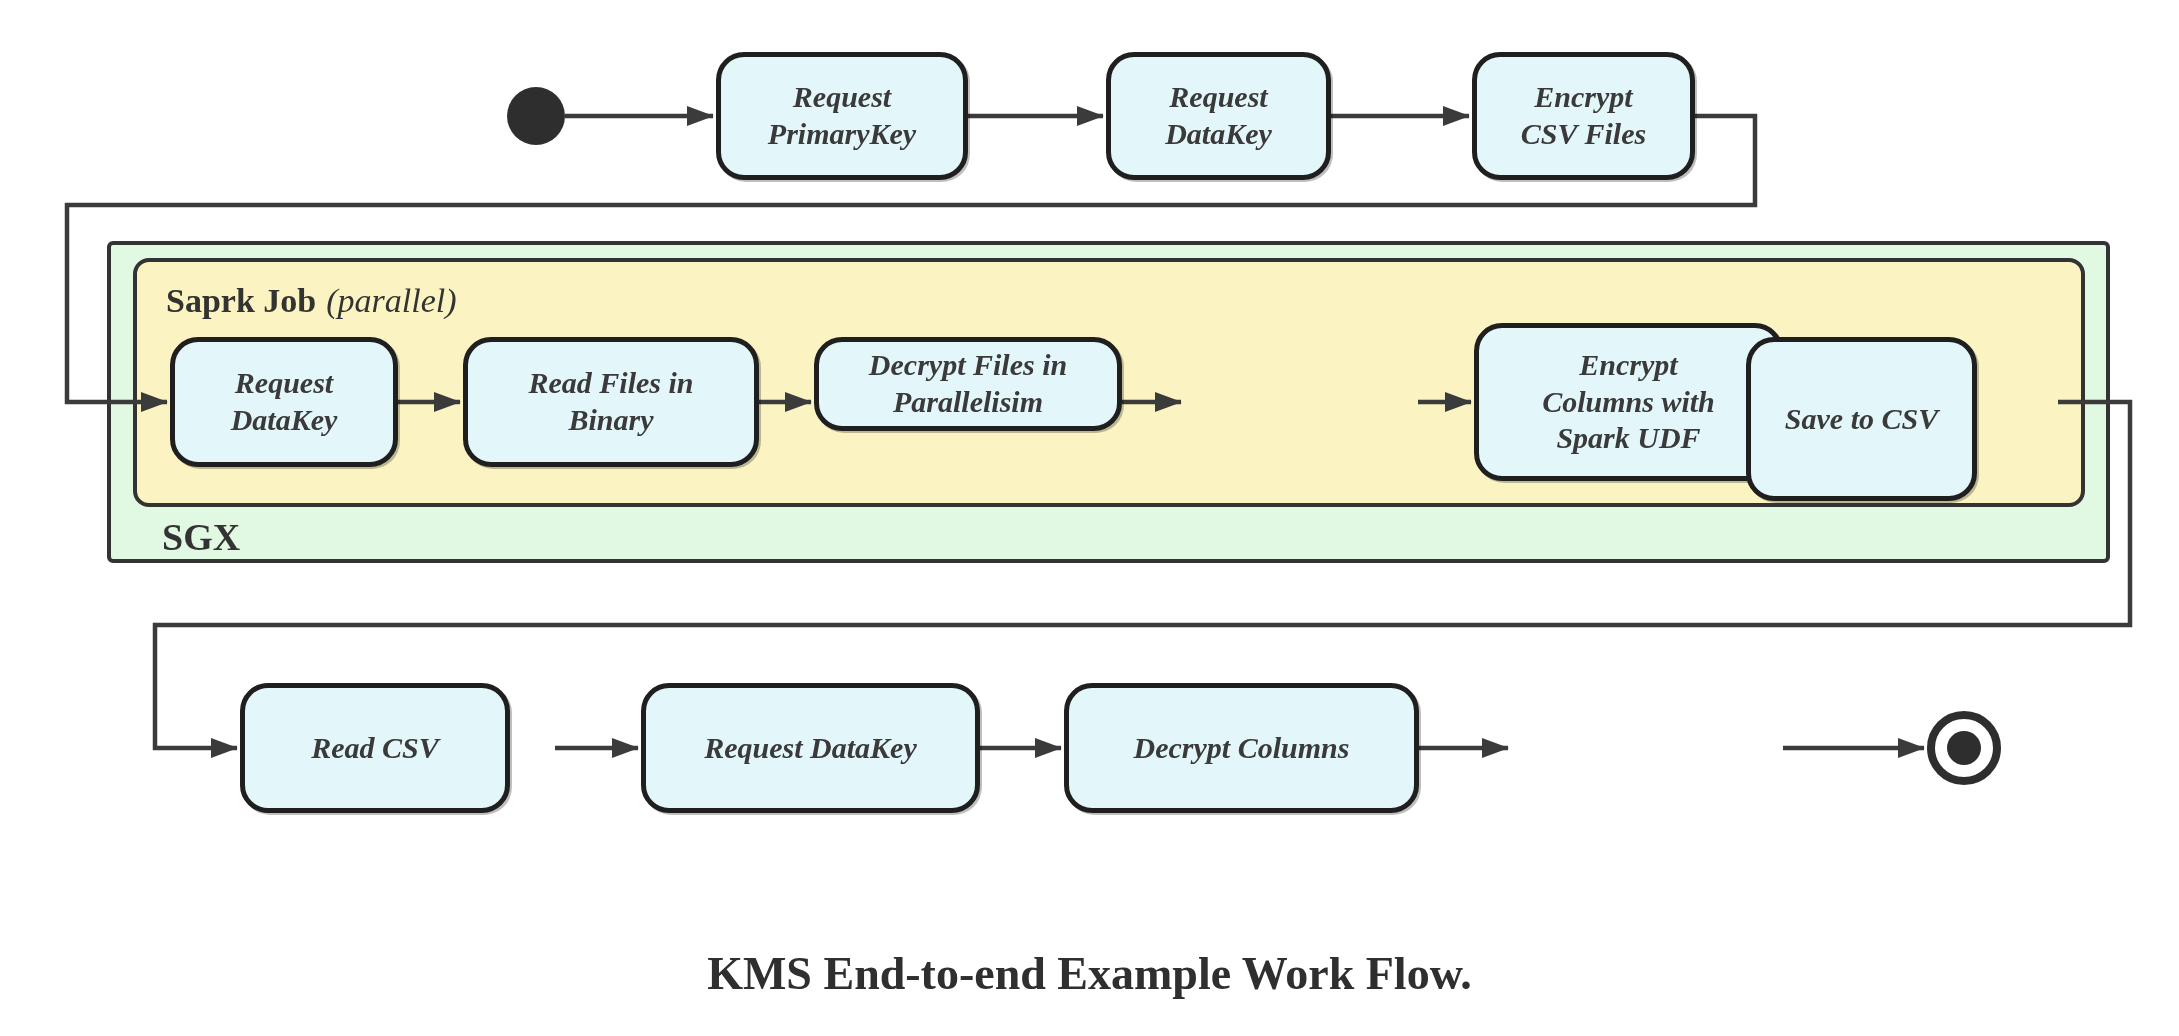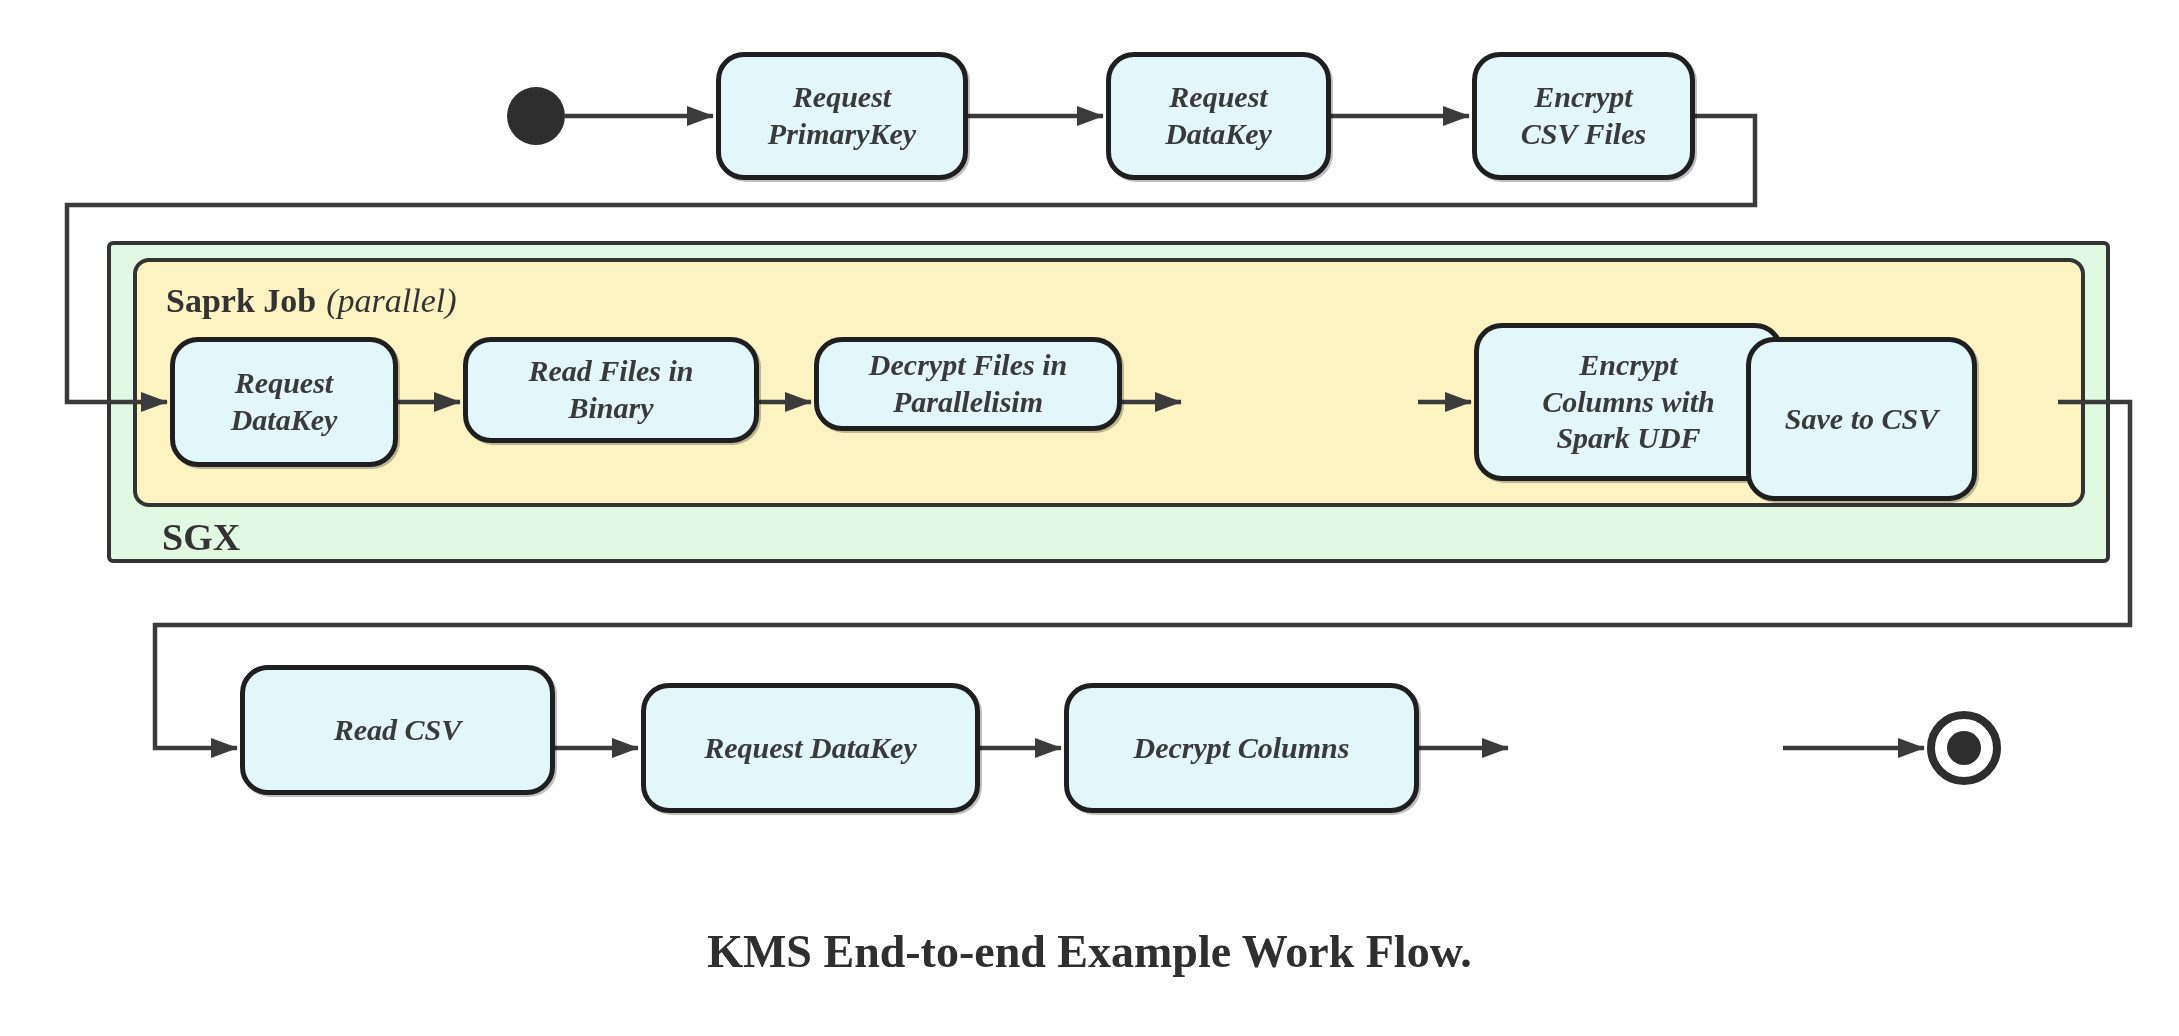--- a/index.html
+++ b/index.html
@@ -30,21 +30,21 @@
   .node{
     position:absolute;box-sizing:border-box;
     background:#e3f6fa;border:5px solid #1f1f1f;border-radius:28px;
     display:flex;align-items:center;justify-content:center;text-align:center;
     color:#3a3a3a;font-weight:bold;font-size:30px;line-height:1.22;
     white-space:pre-line;
     box-shadow:2px 2px 0 rgba(0,0,0,0.25);
     font-style:italic;
   }
   .caption{
-    position:absolute;left:0;right:0;top:925px;
+    position:absolute;left:0;right:0;top:947px;
     text-align:center;color:#2f2f2f;font-weight:bold;font-size:46px;
   }
 </style>
 </head>
 <body>
 
 <div class="canvas">
 
   <div class="container-box sgx-box"></div>
   <div class="container-box spark-box"></div>
@@ -84,28 +84,28 @@
 
   <div class="node" style="left:716px;top:52px;width:252px;height:128px">Request
 PrimaryKey</div>
   <div class="node" style="left:1106px;top:52px;width:225px;height:128px">Request
 DataKey</div>
   <div class="node" style="left:1472px;top:52px;width:223px;height:128px">Encrypt
 CSV Files</div>
 
   <div class="node" style="left:170px;top:337px;width:228px;height:130px">Request
 DataKey</div>
-  <div class="node" style="left:463px;top:337px;width:296px;height:106px">Read Files in
+  <div class="node" style="left:463px;top:337px;width:296px;height:130px">Read Files in
 Binary</div>
   <div class="node" style="left:814px;top:337px;width:308px;height:94px">Decrypt Files in
 Parallelisim</div>
   <div class="node" style="left:1474px;top:323px;width:309px;height:158px">Encrypt
 Columns with
 Spark UDF</div>
   <div class="node" style="left:1746px;top:337px;width:231px;height:164px">Save to CSV</div>
 
-  <div class="node" style="left:240px;top:665px;width:315px;height:130px">Read CSV</div>
+  <div class="node" style="left:240px;top:683px;width:270px;height:130px">Read CSV</div>
   <div class="node" style="left:641px;top:683px;width:339px;height:130px">Request DataKey</div>
   <div class="node" style="left:1064px;top:683px;width:355px;height:130px">Decrypt Columns</div>
 
   <div class="caption">KMS End-to-end Example Work Flow.</div>
 
 </div>
 
 </body></html>

